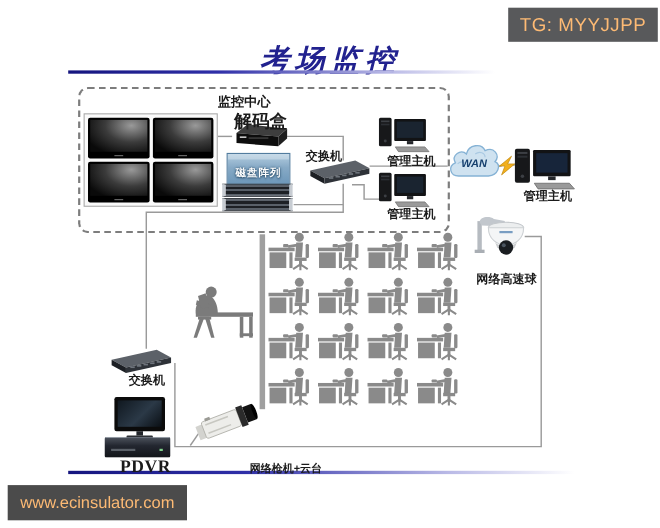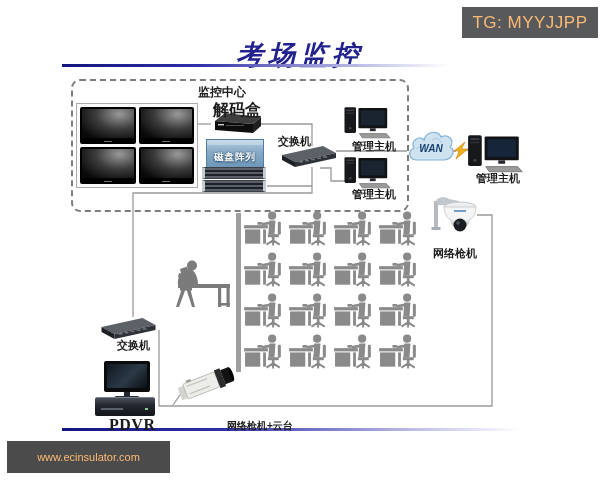--- a/index.html
+++ b/index.html
@@ -2,21 +2,21 @@
 <html><head>
 <meta charset="utf-8">
 <style>
   html,body{margin:0;padding:0;}
   body{width:600px;height:480px;position:relative;background:#ffffff;overflow:hidden;
        font-family:"Liberation Sans","DejaVu Sans",sans-serif;}
   .abs{position:absolute;}
   
   .badge{background:#58595b;color:#fdba74;display:flex;align-items:center;justify-content:center;}
   #badge-top{left:462px;top:7px;width:136px;height:31px;font-size:17px;letter-spacing:.5px;}
-  #badge-bottom{left:7px;top:441px;width:163px;height:32px;font-size:11px;background:#4b4b4b;text-align:right;}
+  #badge-bottom{left:7px;top:441px;width:163px;height:32px;font-size:15px;background:#4b4b4b;text-align:right;}
   
   #title{left:200px;top:37px;width:200px;text-align:center;font-family:"Liberation Serif","DejaVu Serif",serif;
          font-weight:bold;font-style:italic;font-size:27px;color:#22228f;letter-spacing:5px;}
   .rule{height:3px;background:linear-gradient(to right,#15157e,#2f2fa8 35%,#b9b9e6 75%,rgba(255,255,255,0));}
   #rule-top{left:62px;top:64px;width:388px;}
   #rule-bottom{left:62px;top:428px;width:460px;}
   
   #mc-box{left:71px;top:79px;width:334px;height:129px;border:2px dashed #7d7d7d;border-radius:9px;z-index:0;}
   .lbl{color:#1b1b1b;font-size:11px;font-weight:600;white-space:nowrap;z-index:3;}
   #mc-label{left:198px;top:84px;width:74px;font-size:12px;}
@@ -182,21 +182,21 @@
   <rect x="3" y="5" width="4" height="27" fill="#b6bbc1"></rect>
   <rect x="0.5" y="31" width="9" height="3" fill="#a9aeb4"></rect>
   <path d="M5,6 C5,1 14,0 18,3 L28,5 L27,10 L7,9 Z" fill="#c2c7cd"></path>
   <ellipse cx="29" cy="11" rx="16" ry="5" fill="#eceeef" stroke="#c3c7cb" stroke-width="1"></ellipse>
   <path d="M13,11 C13,32 45,32 45,11 Z" fill="#f4f5f6" stroke="#cdd1d4" stroke-width="1"></path>
   <path d="M19,24 C22,29 36,29 39,24 L37,29 C33,33 25,33 21,29 Z" fill="#caccce"></path>
   <circle cx="29" cy="29" r="6.5" fill="#1a1d21"></circle>
   <circle cx="27" cy="27" r="1.8" fill="#4b5560"></circle>
   <rect x="23" y="14" width="12" height="2" fill="#5a87b5" opacity="0.8"></rect>
 </svg>
-<div class="abs lbl" id="dome-label">网络枪机</div>
+<div class="abs lbl" id="dome-label">网络高速球</div>
 
 <div class="abs" id="seat-bar"></div>
 <div class="abs" id="seat-grid" style="grid-template-columns: repeat(4, 45px); grid-auto-rows: 41px;">
   <svg width="44" height="38" viewBox="0 0 46 40">
     <g fill="#8a8a8a">
       <rect x="1" y="17" width="25" height="3.4"></rect>
       <rect x="15" y="13.6" width="5" height="3" rx="0.8"></rect>
       <rect x="2" y="21.5" width="16" height="15"></rect>
       <rect x="21" y="21.5" width="3" height="15"></rect>
       <circle cx="30.5" cy="7" r="4.3"></circle>

